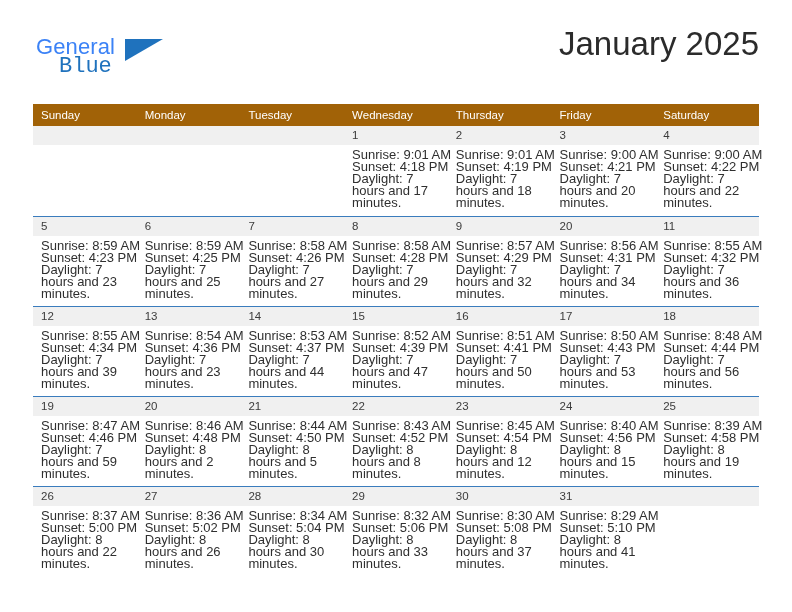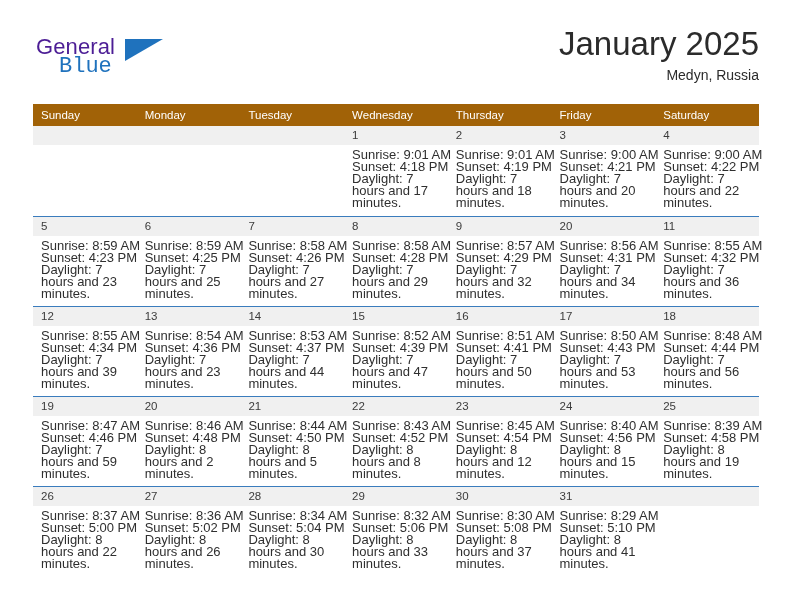--- a/index.html
+++ b/index.html
@@ -35,21 +35,21 @@
     top: 6px;
     width: 220px;
     height: 56px;
   }
   .logo-general {
     position: absolute;
     left: 3px;
     top: 0px;
     font-size: 22px;
     letter-spacing: 0.1px;
-    color: #4c1d95;
+    color: #3b82f6;
     font-family: "Liberation Sans", sans-serif;
   }
   .logo-blue {
     position: absolute;
     left: 26px;
     top: 20px;
     font-size: 22px;
     color: #1f72bd;
     font-family: Liberation Mono, monospace;
   }
@@ -148,21 +148,20 @@
   <div class="topbar">
 
     <div class="logo">
       <span class="logo-general">General</span>
       <span class="logo-triangle"></span>
       <span class="logo-blue">Blue</span>
     </div>
 
     <div class="title-block">
       <div class="cal-title">January 2025</div>
-      <div class="cal-subtitle">Medyn, Russia</div>
     </div>
 
   </div>
 
   <div class="cal-wrap">
     <table class="calendar">
       <thead>
         <tr>
           <th>Sunday</th>
           <th>Monday</th>

